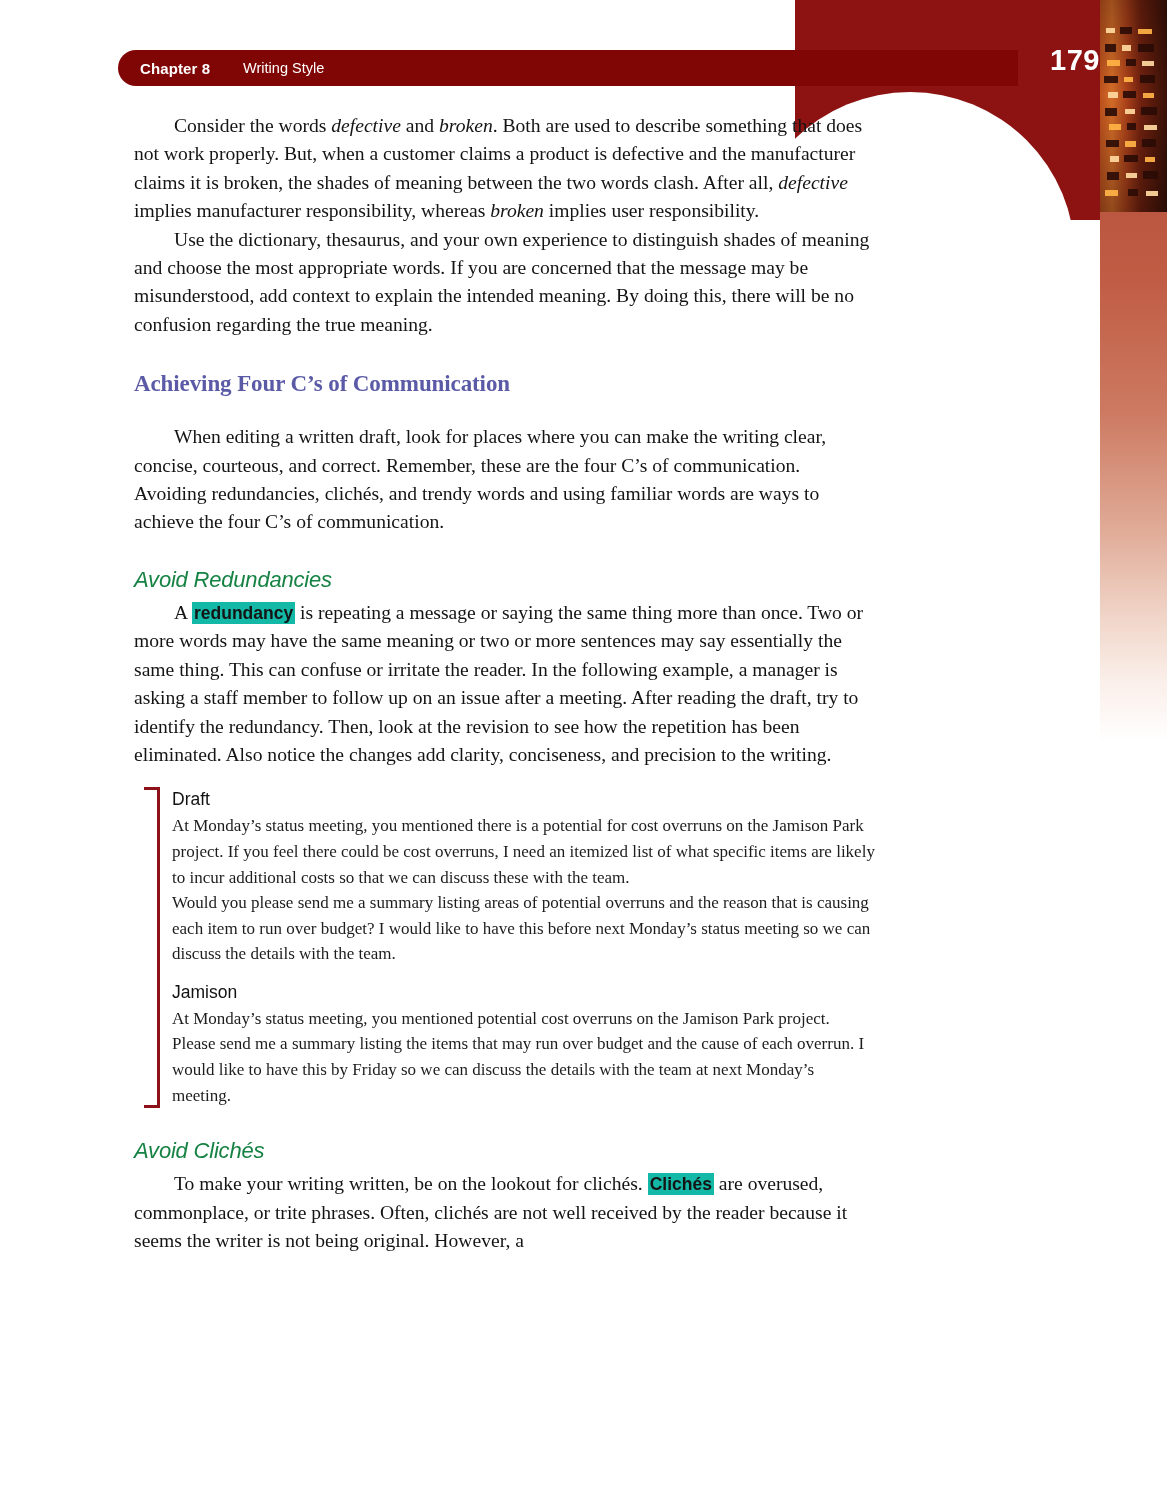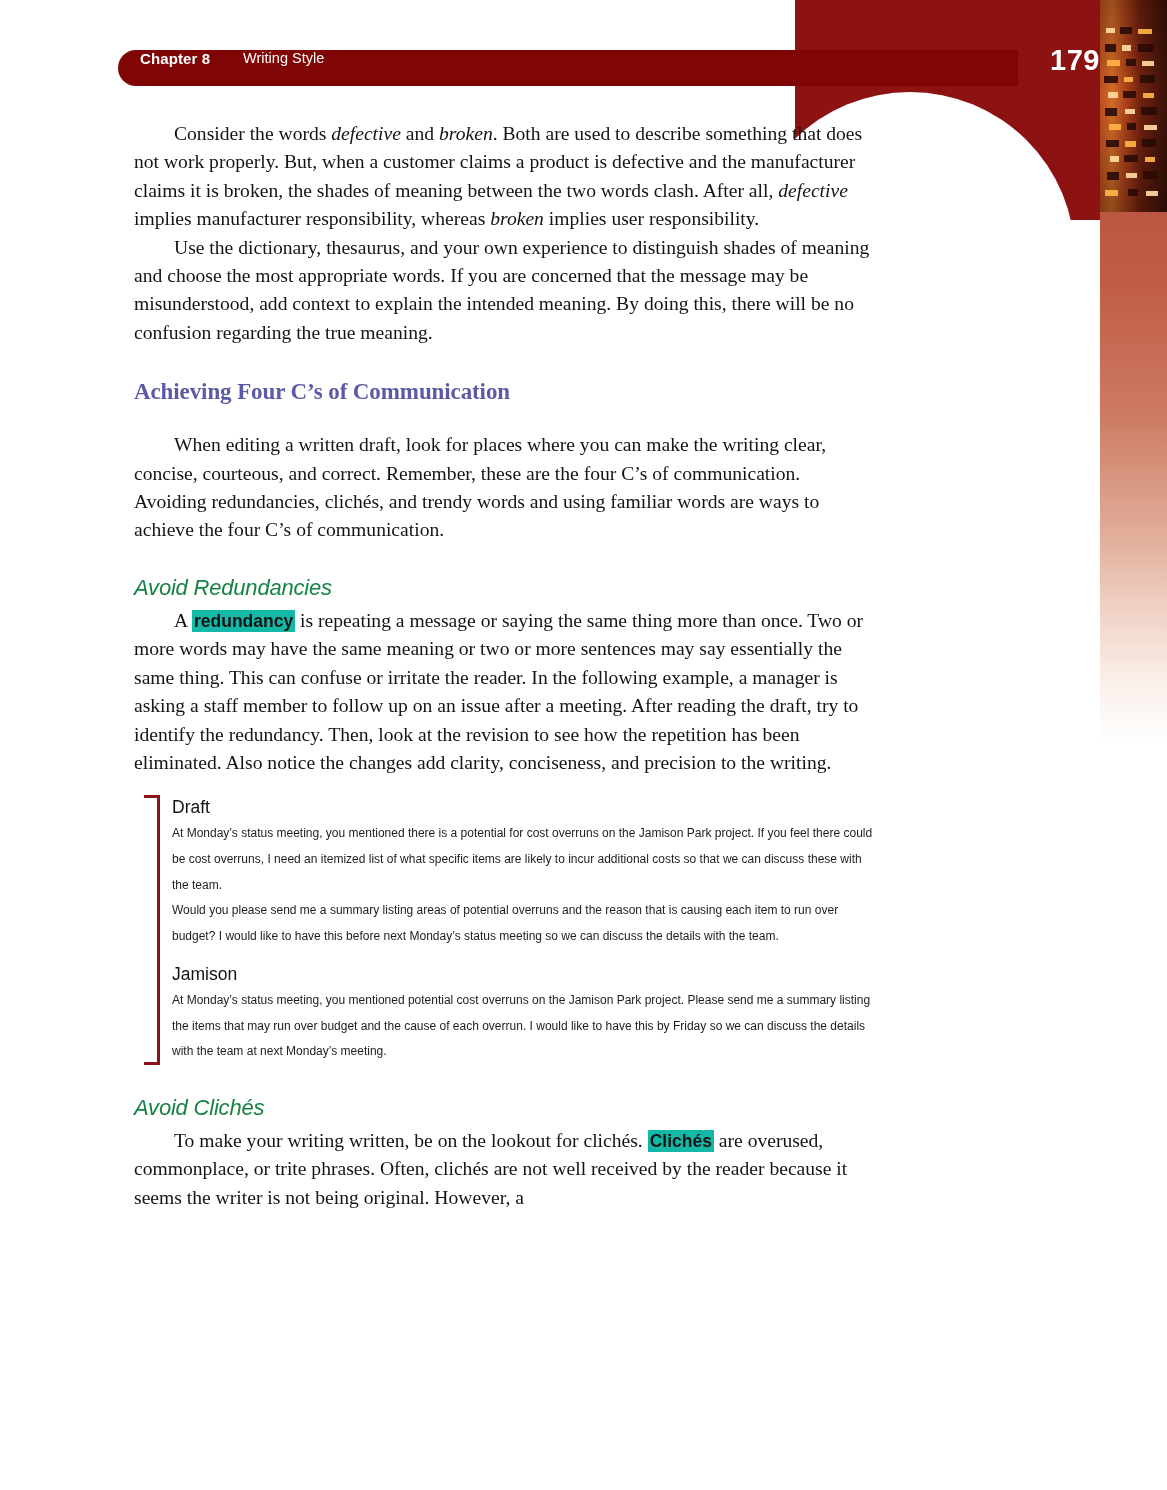--- a/index.html
+++ b/index.html
@@ -91,21 +91,21 @@
   
   #runhead {
     position: absolute;
     top: 50px;
     left: 118px;
     width: 900px;
     height: 36px;
     background: #800505;
     border-radius: 18px 0 0 18px;
     display: flex;
-    align-items: flex-start;
+    align-items: center;
     padding-left: 22px;
     box-sizing: border-box;
     font-family: "Liberation Sans", sans-serif;
     color: #ffffff;
   }
   #runhead .ch-num {
     font-weight: bold;
     font-size: 15px;
     letter-spacing: .1px;
   }
@@ -123,21 +123,21 @@
     font-family: "Liberation Sans", sans-serif;
     font-weight: bold;
     font-size: 29px;
     color: #ffffff;
     letter-spacing: .5px;
   }
 
   
   #content {
     position: absolute;
-    top: 120px;
+    top: 112px;
     left: 134px;
     width: 742px;
   }
 
   p.body {
     margin: 0;
     font-size: 19.6px;
     line-height: 28.4px;
     text-indent: 40px;
     color: #141414;
@@ -198,22 +198,22 @@
   }
   .ex-label {
     font-family: "Liberation Sans", sans-serif;
     font-weight: normal;
     font-size: 17.5px;
     line-height: 25px;
     color: #111111;
     margin: 0 0 1px 0;
   }
   p.ex {
-    font-family: Liberation Sans, sans-serif;
-    font-size: 12px;
+    font-family: Liberation Serif, serif;
+    font-size: 17px;
     line-height: 25.6px;
     color: #1d1d1d;
     margin: 0;
   }
   p.ex + p.ex { margin-top: 0; }
   .ex-gap { height: 13px; }
 </style>
 </head>
 <body>
 

